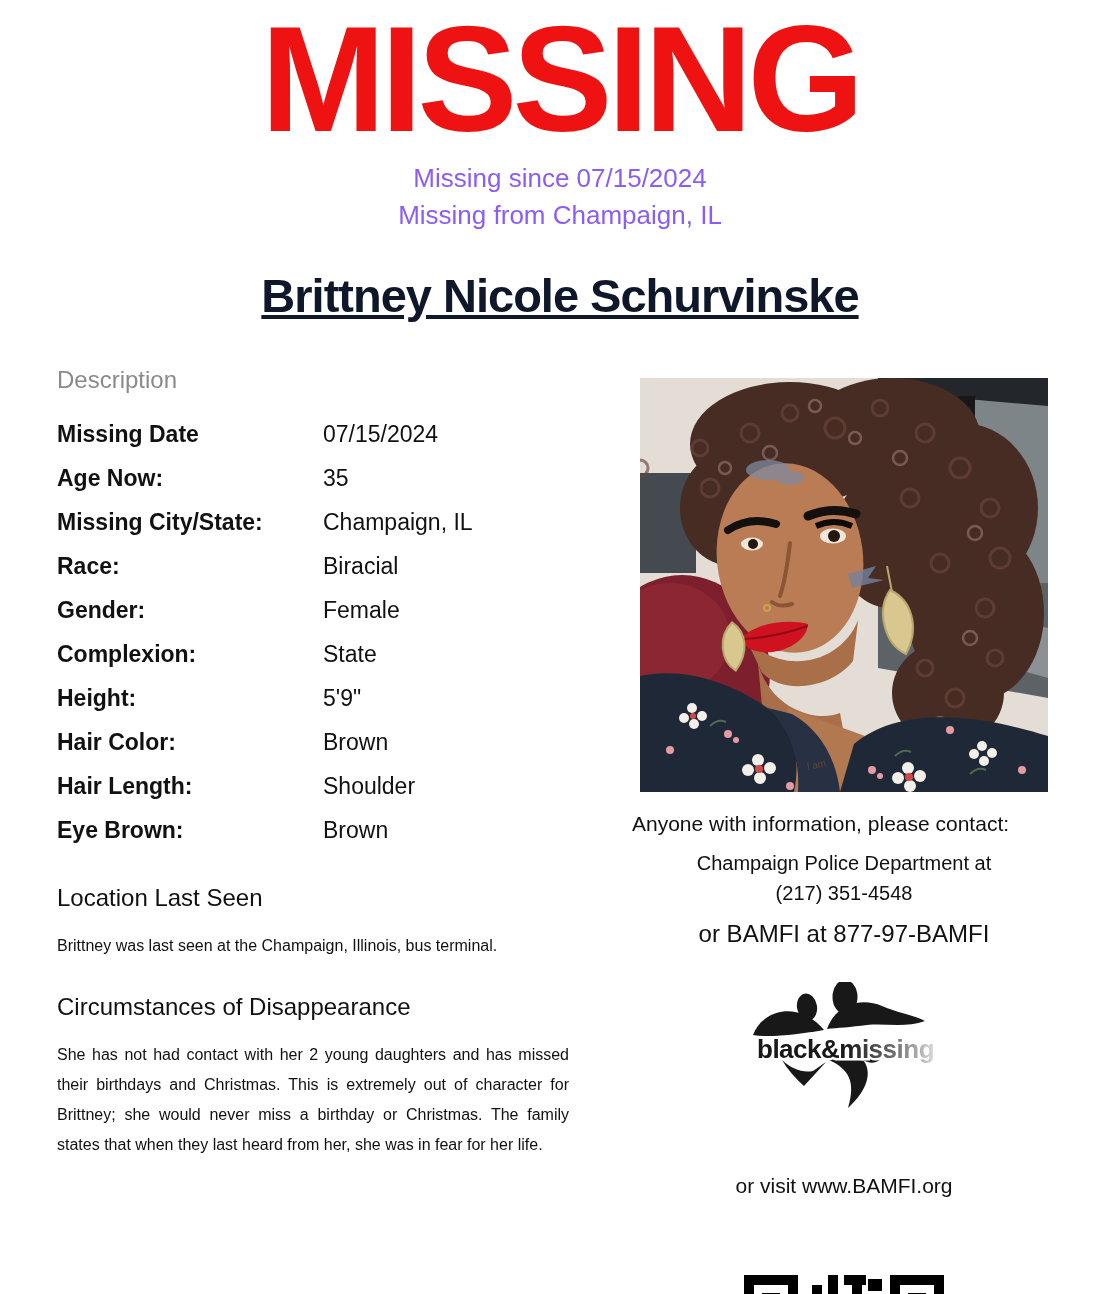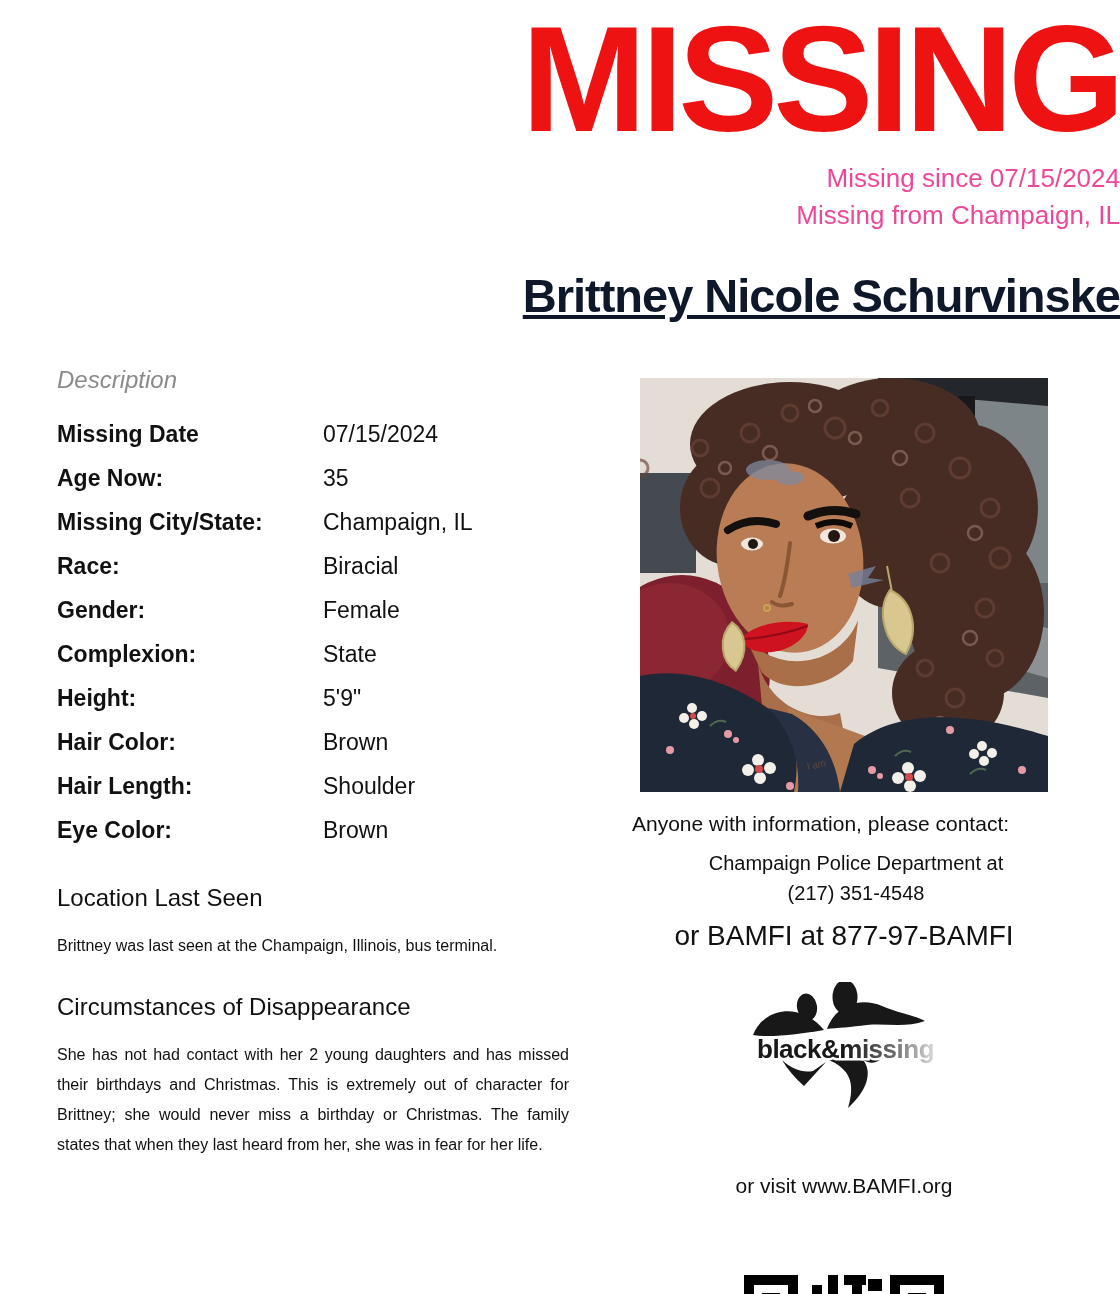--- a/index.html
+++ b/index.html
@@ -1,39 +1,39 @@
 <!DOCTYPE html>
 <html><head>
 <meta charset="utf-8">
 <style>
   html,body{margin:0;padding:0;background:#fff;}
   .page{position:relative;width:1120px;height:1294px;background:#fff;overflow:hidden;
         font-family:"Liberation Sans","DejaVu Sans",sans-serif;color:#111;}
   
-  .hdr{position:absolute;left:0;top:0;width:1120px;text-align:right;}
+  .hdr{position:absolute;left:0;top:0;width:1120px;text-align:center;}
   .big-title{margin-top:4px;font-size:150px;line-height:1.0;font-weight:bold;
              letter-spacing:-5px;color:#ee1212;}
-  .since{margin-top:6px;font-size:26px;line-height:37px;color:#ec4899;}
+  .since{margin-top:6px;font-size:26px;line-height:37px;color:#8b5cf6;}
   .person-name{margin-top:34px;font-size:47px;font-weight:bold;color:#0f172a;letter-spacing:-1px;text-decoration:underline;}
   
   .leftcol{position:absolute;left:57px;top:366px;width:512px;}
-  .section-label{font-size:24px;color:#8a8a8a;margin-bottom:18px;font-style:italic;}
+  .section-label{font-size:24px;color:#8a8a8a;margin-bottom:18px;}
   .rows{margin-top:0;}
   .row{display:flex;height:44px;align-items:center;font-size:23px;justify-content:flex-end;}
   .row .lbl{width:266px;font-weight:bold;flex:none;}
   .row .val{flex:1;}
   .subhead{margin-top:32px;font-size:24px;font-weight:normal;}
   .para{margin-top:19px;font-size:16px;line-height:30px;}
   .para.justify{text-align:justify;}
   
   .rightcol{position:absolute;left:632px;top:366px;width:424px;}
   .photo-frame{position:absolute;left:8px;top:12px;width:408px;height:414px;overflow:hidden;}
   .contact1{position:absolute;left:0;top:446px;width:424px;text-align:left;font-size:21px;}
-  .contact23{position:absolute;left:12px;top:482px;width:424px;text-align:center;font-size:20px;line-height:30px;}
-  .contact4{position:absolute;left:0;top:554px;width:424px;text-align:center;font-size:28px;}
+  .contact23{position:absolute;left:0;top:482px;width:424px;text-align:center;font-size:20px;line-height:30px;}
+  .contact4{position:absolute;left:0;top:554px;width:424px;text-align:center;font-size:24px;}
   .logo-wrap{position:absolute;left:0;top:616px;width:424px;text-align:center;}
   .visit{position:absolute;left:0;top:808px;width:424px;text-align:center;font-size:21px;}
   .qr{position:absolute;left:112px;top:909px;width:200px;height:19px;overflow:hidden;}
 </style>
 </head>
 <body>
 
 <div class="page">
 
   <div class="hdr">
@@ -78,21 +78,21 @@
       </div>
       <div class="row">
         <span class="lbl">Hair Color:</span>
         <span class="val">Brown</span>
       </div>
       <div class="row">
         <span class="lbl">Hair Length:</span>
         <span class="val">Shoulder</span>
       </div>
       <div class="row">
-        <span class="lbl">Eye Color:</span>
+        <span class="lbl">Eye Brown:</span>
         <span class="val">Brown</span>
       </div>
     </div>
 
     <div class="subhead">Location Last Seen</div>
     <div class="para">Brittney was last seen at the Champaign, Illinois, bus terminal.</div>
 
     <div class="subhead">Circumstances of Disappearance</div>
     <div class="para justify">She has not had contact with her 2 young daughters and has missed their birthdays and Christmas. This is extremely out of character for Brittney; she would never miss a birthday or Christmas.  The family states that when they last heard from her, she was in fear for her life.</div>
   </div>

